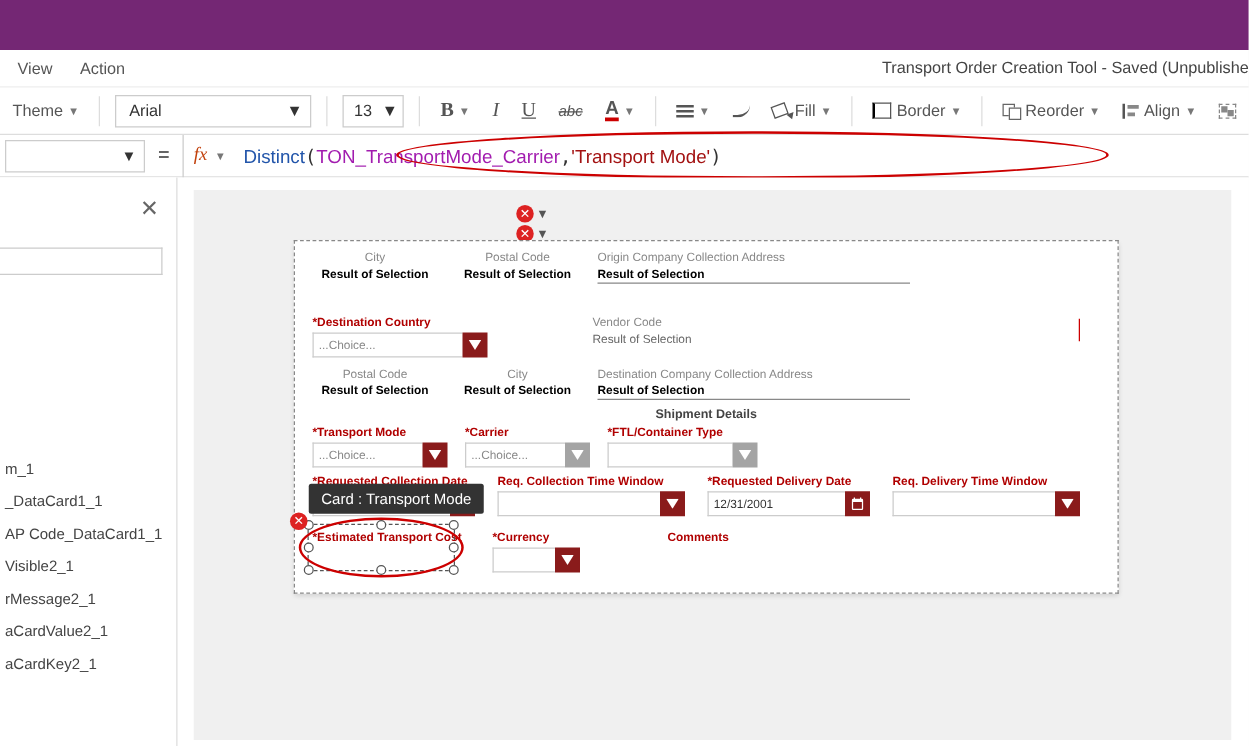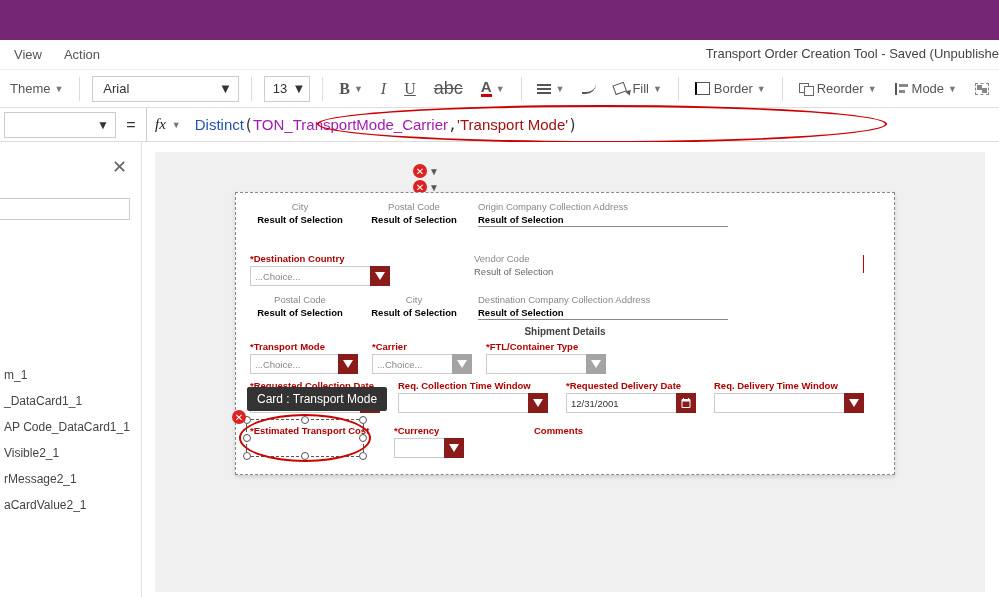--- a/index.html
+++ b/index.html
@@ -13,29 +13,29 @@
 
   .toolbar { height: 38px; display: flex; align-items: center; gap: 10px; padding: 0 6px; border-bottom: 1px solid #ddd; background: #fff; }
   .tool-sep { width: 1px; height: 24px; background: #ddd; margin: 0 2px; }
   .tool-btn { display: flex; align-items: center; gap: 4px; color: #555; font-size: 13px; cursor: pointer; padding: 4px 4px; }
   .tool-btn .chev { font-size: 9px; color: #777; }
   .font-select { width: 160px; height: 26px; border: 1px solid #ccc; display: flex; align-items: center; justify-content: space-between; padding: 0 6px 0 10px; font-size: 13px; }
   .size-select { width: 50px; height: 26px; border: 1px solid #ccc; display: flex; align-items: center; justify-content: space-between; padding: 0 4px 0 8px; font-size: 13px; }
   .icon-B { font-weight: bold; font-family: "Times New Roman", serif; font-size: 16px; }
   .icon-I { font-style: italic; font-family: "Times New Roman", serif; font-size: 16px; }
   .icon-U { text-decoration: underline; font-family: "Times New Roman", serif; font-size: 16px; }
-  .icon-S { text-decoration: line-through; font-size: 18px; }
+  .icon-S { text-decoration: line-through; font-size: 12px; font-style: italic; }
   .icon-A { font-weight: bold; font-size: 15px; border-bottom: 3px solid #c00; line-height: 14px; }
   .icon-border { width: 15px; height: 13px; border: 1px solid #555; display: inline-block; border-left: 2px solid #000; }
 
   .formula-bar { height: 34px; display: flex; align-items: center; border-bottom: 1px solid #ddd; background: #fff; }
   .prop-select { width: 112px; height: 26px; margin-left: 4px; border: 1px solid #ccc; display: flex; align-items: center; justify-content: flex-end; padding: 0 6px; }
   .eq { width: 30px; text-align: center; font-size: 16px; color: #333; }
   .fx-box { flex: 1; height: 34px; border-left: 1px solid #ccc; display: flex; align-items: center; padding: 0 8px; position: relative; }
-  .fx-label { font-style: italic; font-family: "Times New Roman", serif; font-size: 15px; margin-right: 6px; color: #0f172a; }
+  .fx-label { font-style: italic; font-family: "Times New Roman", serif; font-size: 15px; margin-right: 6px; color: #c2410c; }
   .fx-chev { font-size: 9px; color: #777; margin-right: 14px; }
   .formula-text { font-family: Consolas, monospace; font-size: 15px; }
   .fn-name { color: #2255aa; }
   .datasource { color: #a21caf; }
   .fn-arg { color: #a31212; }
   .formula-oval { position: absolute; border: 2px solid #c00; border-radius: 50%; width: 570px; height: 38px; left: 170px; top: -3px; pointer-events: none; }
 
   .workspace { position: relative; height: 455px; background: #fff; }
   .left-pane { position: absolute; left: 0; top: 0; width: 142px; height: 100%; border-right: 1px solid #ddd; background: #fff; }
   .close-x { position: absolute; top: 14px; right: 14px; font-size: 18px; color: #666; cursor: pointer; }
@@ -172,21 +172,21 @@
       <span class="chev">▼</span>
     </div>
   <div class="tool-sep"></div>
   <div class="tool-btn">
       <span class="reorder-icon"></span>
       <span>Reorder</span>
       <span class="chev">▼</span>
     </div>
   <div class="tool-btn">
       <span class="align-icon"></span>
-      <span>Mode</span>
+      <span>Align</span>
       <span class="chev">▼</span>
     </div>
   <div class="tool-btn">
       <span class="group-icon"></span>
     </div>
 </div>
 
 <div class="formula-bar">
   <div class="prop-select">
       <span class="chev">▼</span>
@@ -206,20 +206,21 @@
   <div class="left-pane">
     <span class="close-x">✕</span>
     <div class="tree-box"></div>
     <div class="tree-items">
       <div class="tree-item">m_1</div>
       <div class="tree-item">_DataCard1_1</div>
       <div class="tree-item">AP Code_DataCard1_1</div>
       <div class="tree-item">Visible2_1</div>
       <div class="tree-item">rMessage2_1</div>
       <div class="tree-item">aCardValue2_1</div>
+      <div class="tree-item">aCardKey2_1</div>
     </div>
   </div>
 
   <div class="canvas">
     <div class="del-chev" style="left:258px;top:12px">
       <div class="del-circle">✕</div>
         <span class="del-arrow">▼</span>
     </div>
     <div class="del-chev" style="left:258px;top:28px">
       <div class="del-circle">✕</div>

